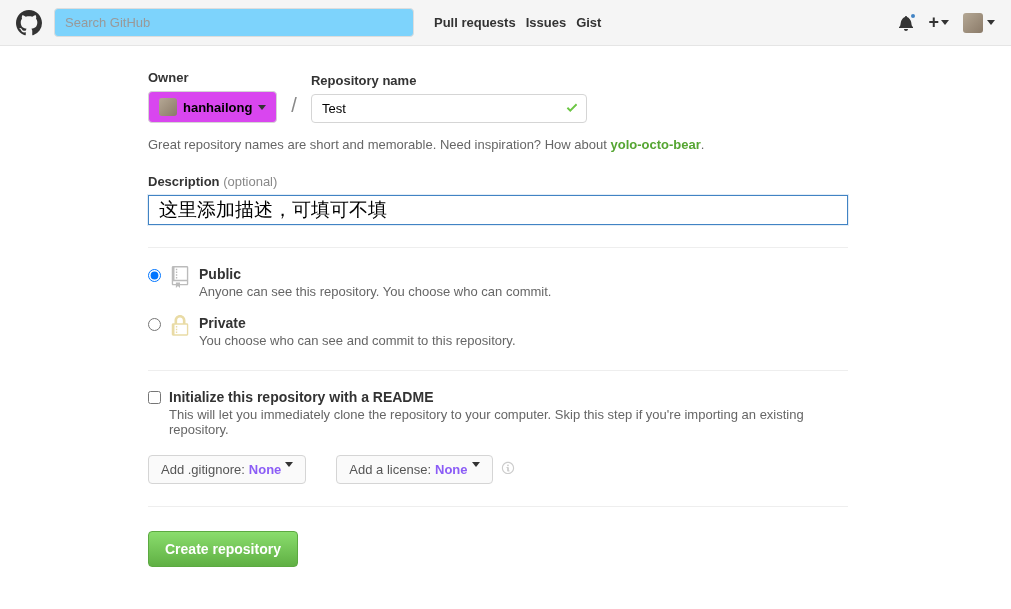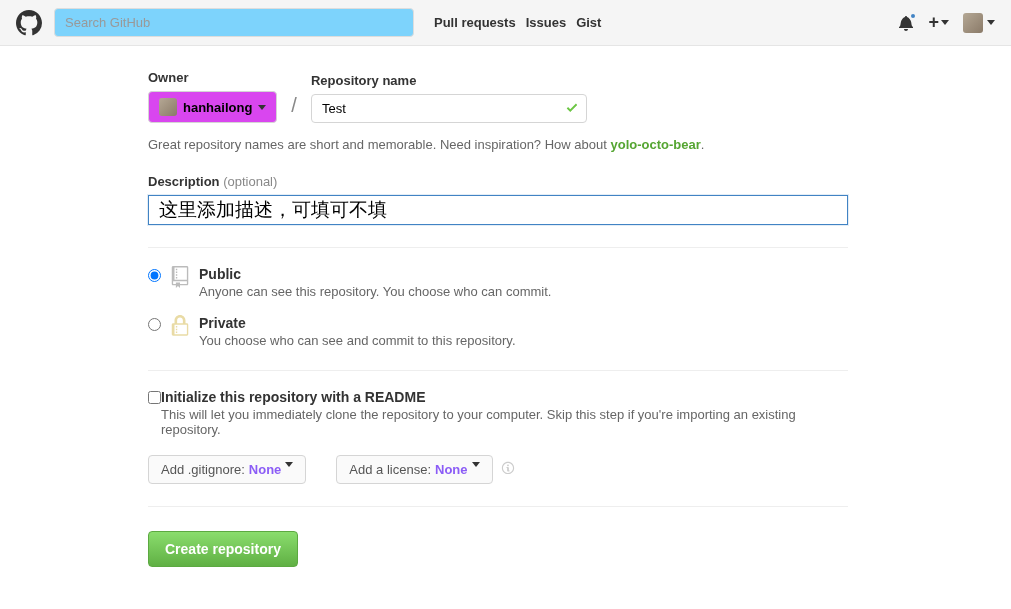--- a/index.html
+++ b/index.html
@@ -38,21 +38,21 @@
 .hint a { color: #55a532; font-weight: 600; }
 .desc-input { width: 700px; padding: 3px 10px; border: 1px solid #4183c4; border-radius: 0; font-size: 19px; outline: none; box-shadow: 0 0 0 1px rgba(65,131,196,0.15); }
 hr.rule { border: none; border-top: 1px solid #eee; margin: 22px 0 18px 0; width: 700px; }
 
 .visibility { display: flex; align-items: flex-start; gap: 8px; margin-bottom: 16px; }
 .visibility input[type=radio] { margin-top: 3px; }
 .vis-icon { width: 22px; display: flex; justify-content: center; padding-top: 0; }
 .vis-body .title { font-weight: 700; font-size: 14px; }
 .vis-body .sub { color: #666; font-size: 13px; margin-top: 2px; }
 
-.init-row { display: flex; align-items: flex-start; }
+.init-row { display: flex; align-items: flex-start; gap: 8px; }
 .init-row input[type=checkbox] { margin-top: 2px; }
 .init-body .title { font-weight: 700; font-size: 14px; }
 .init-body .sub { color: #666; font-size: 13px; margin-top: 2px; }
 
 .selects-row { display: flex; align-items: center; gap: 30px; margin-top: 18px; }
 .select-btn { display: flex; align-items: flex-start; gap: 4px; padding: 6px 12px; border: 1px solid #d5d5d5; border-radius: 4px; background: #fafafa; font-size: 13px; color: #555; cursor: pointer; }
 .select-btn .strong { font-weight: 700; color: #8b5cf6; }
 .info-icon { color: #bbb; }
 
 .submit-btn { margin-top: 6px; padding: 9px 16px; background: linear-gradient(#8add6d, #60b044); border: 1px solid #5ca941; border-radius: 4px; color: #fff; font-weight: 700; font-size: 14px; cursor: pointer; }

